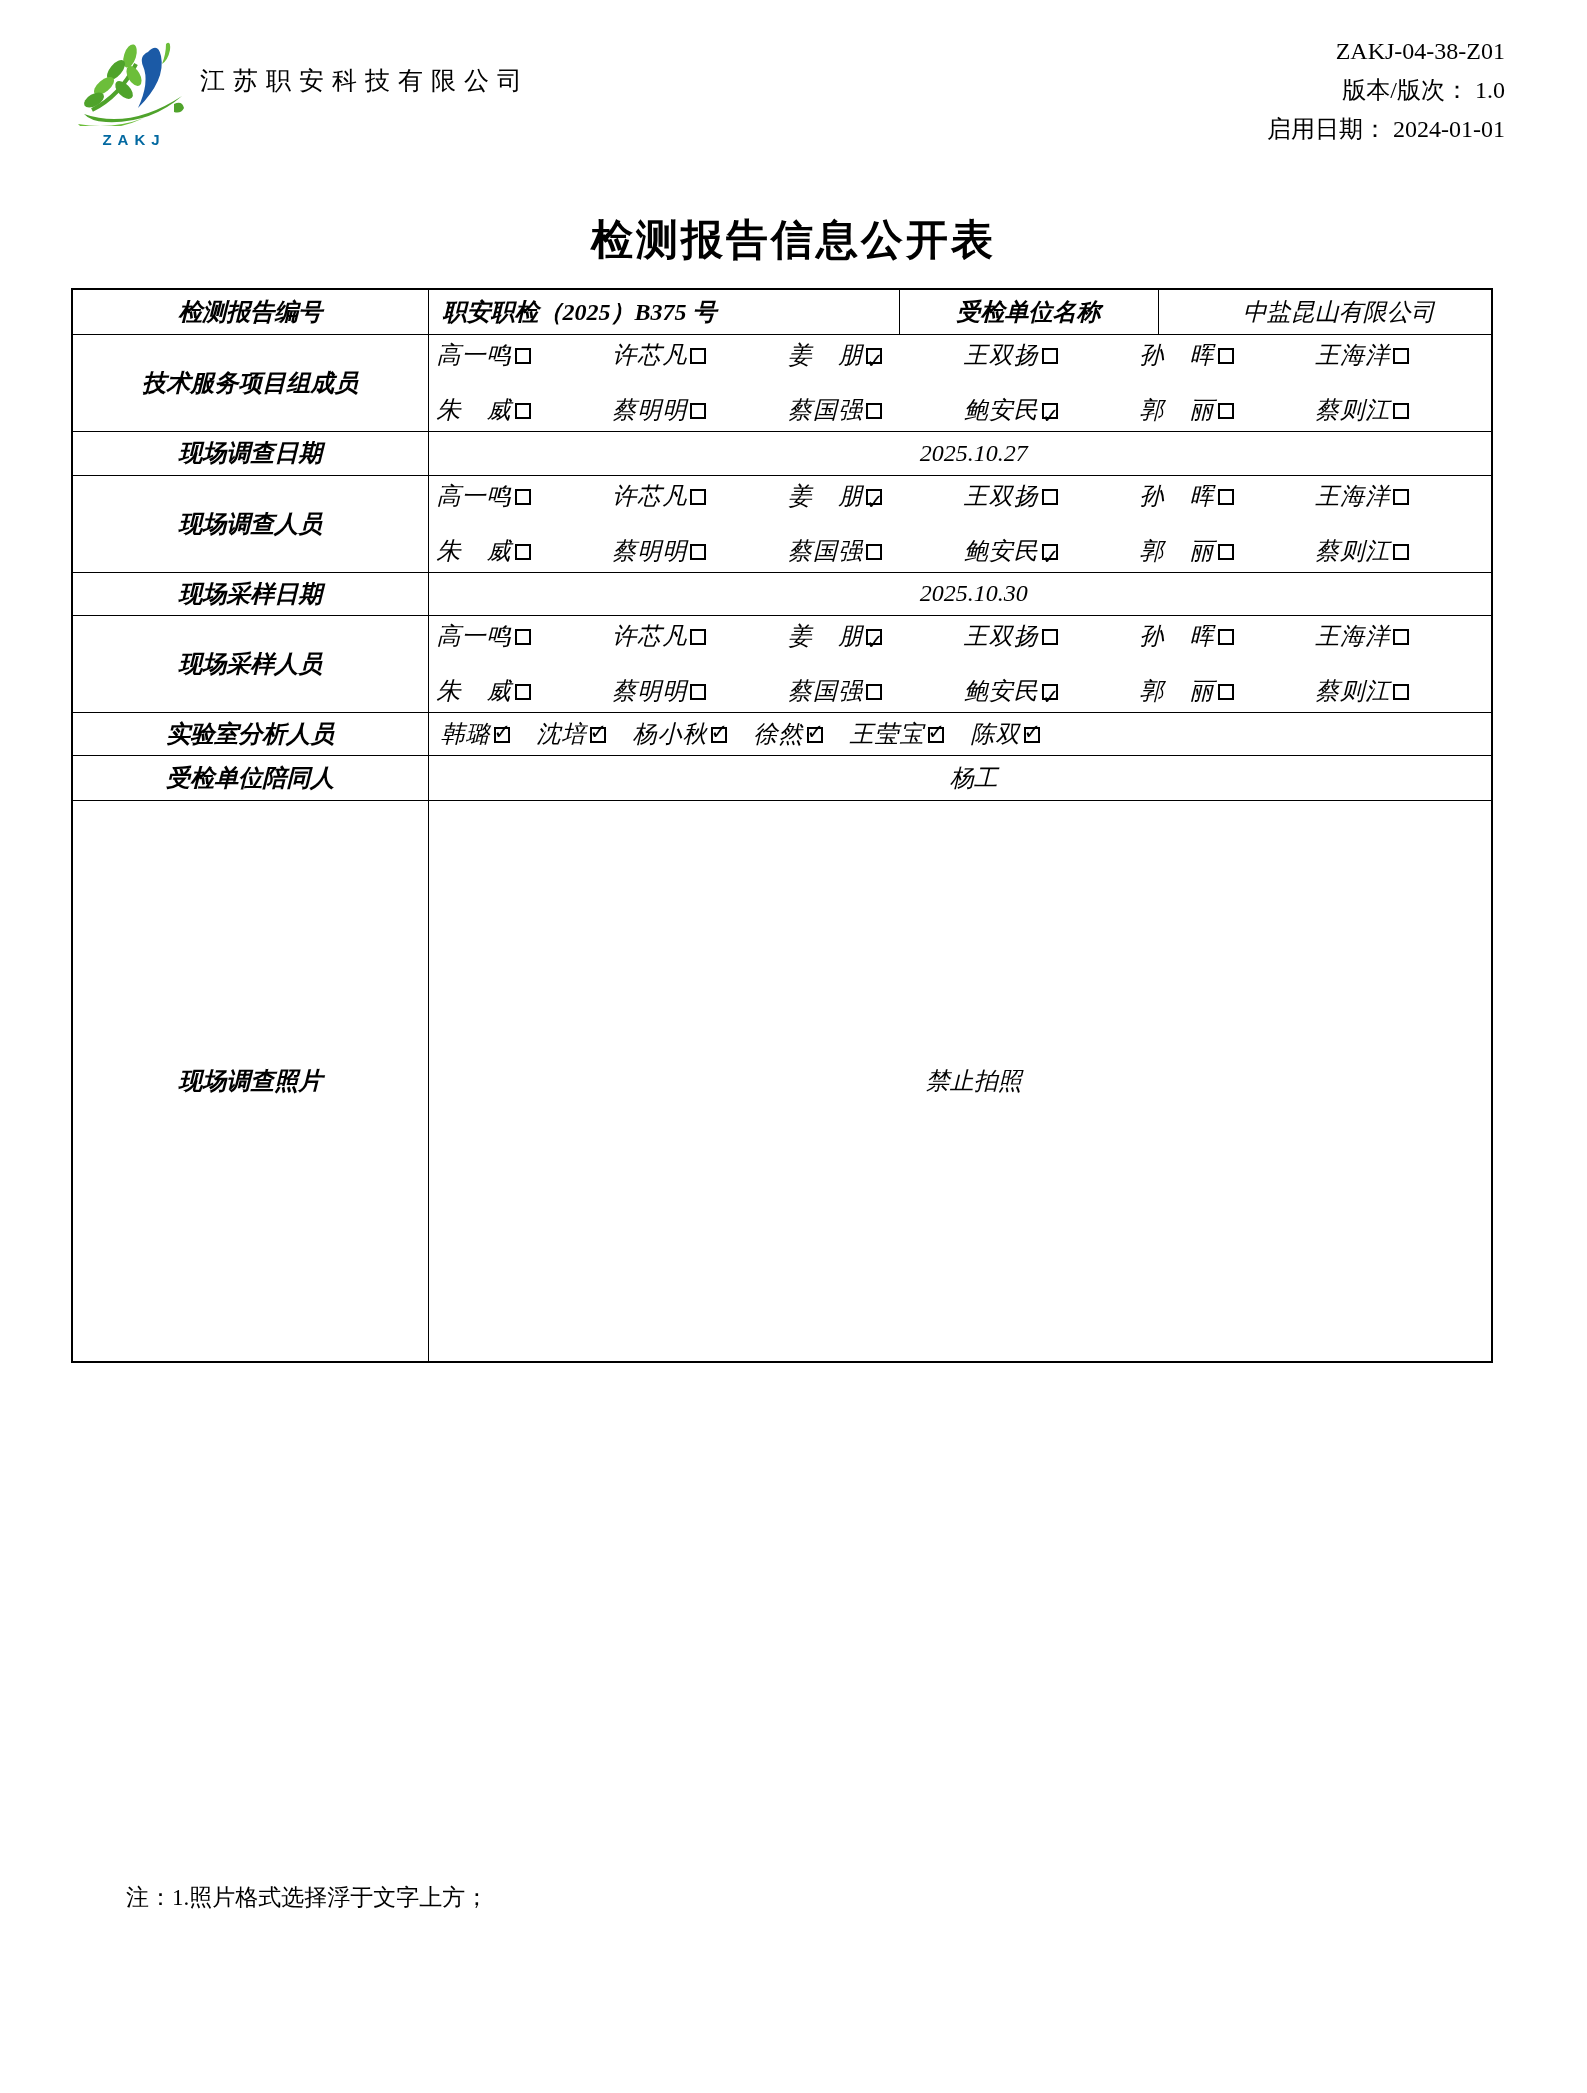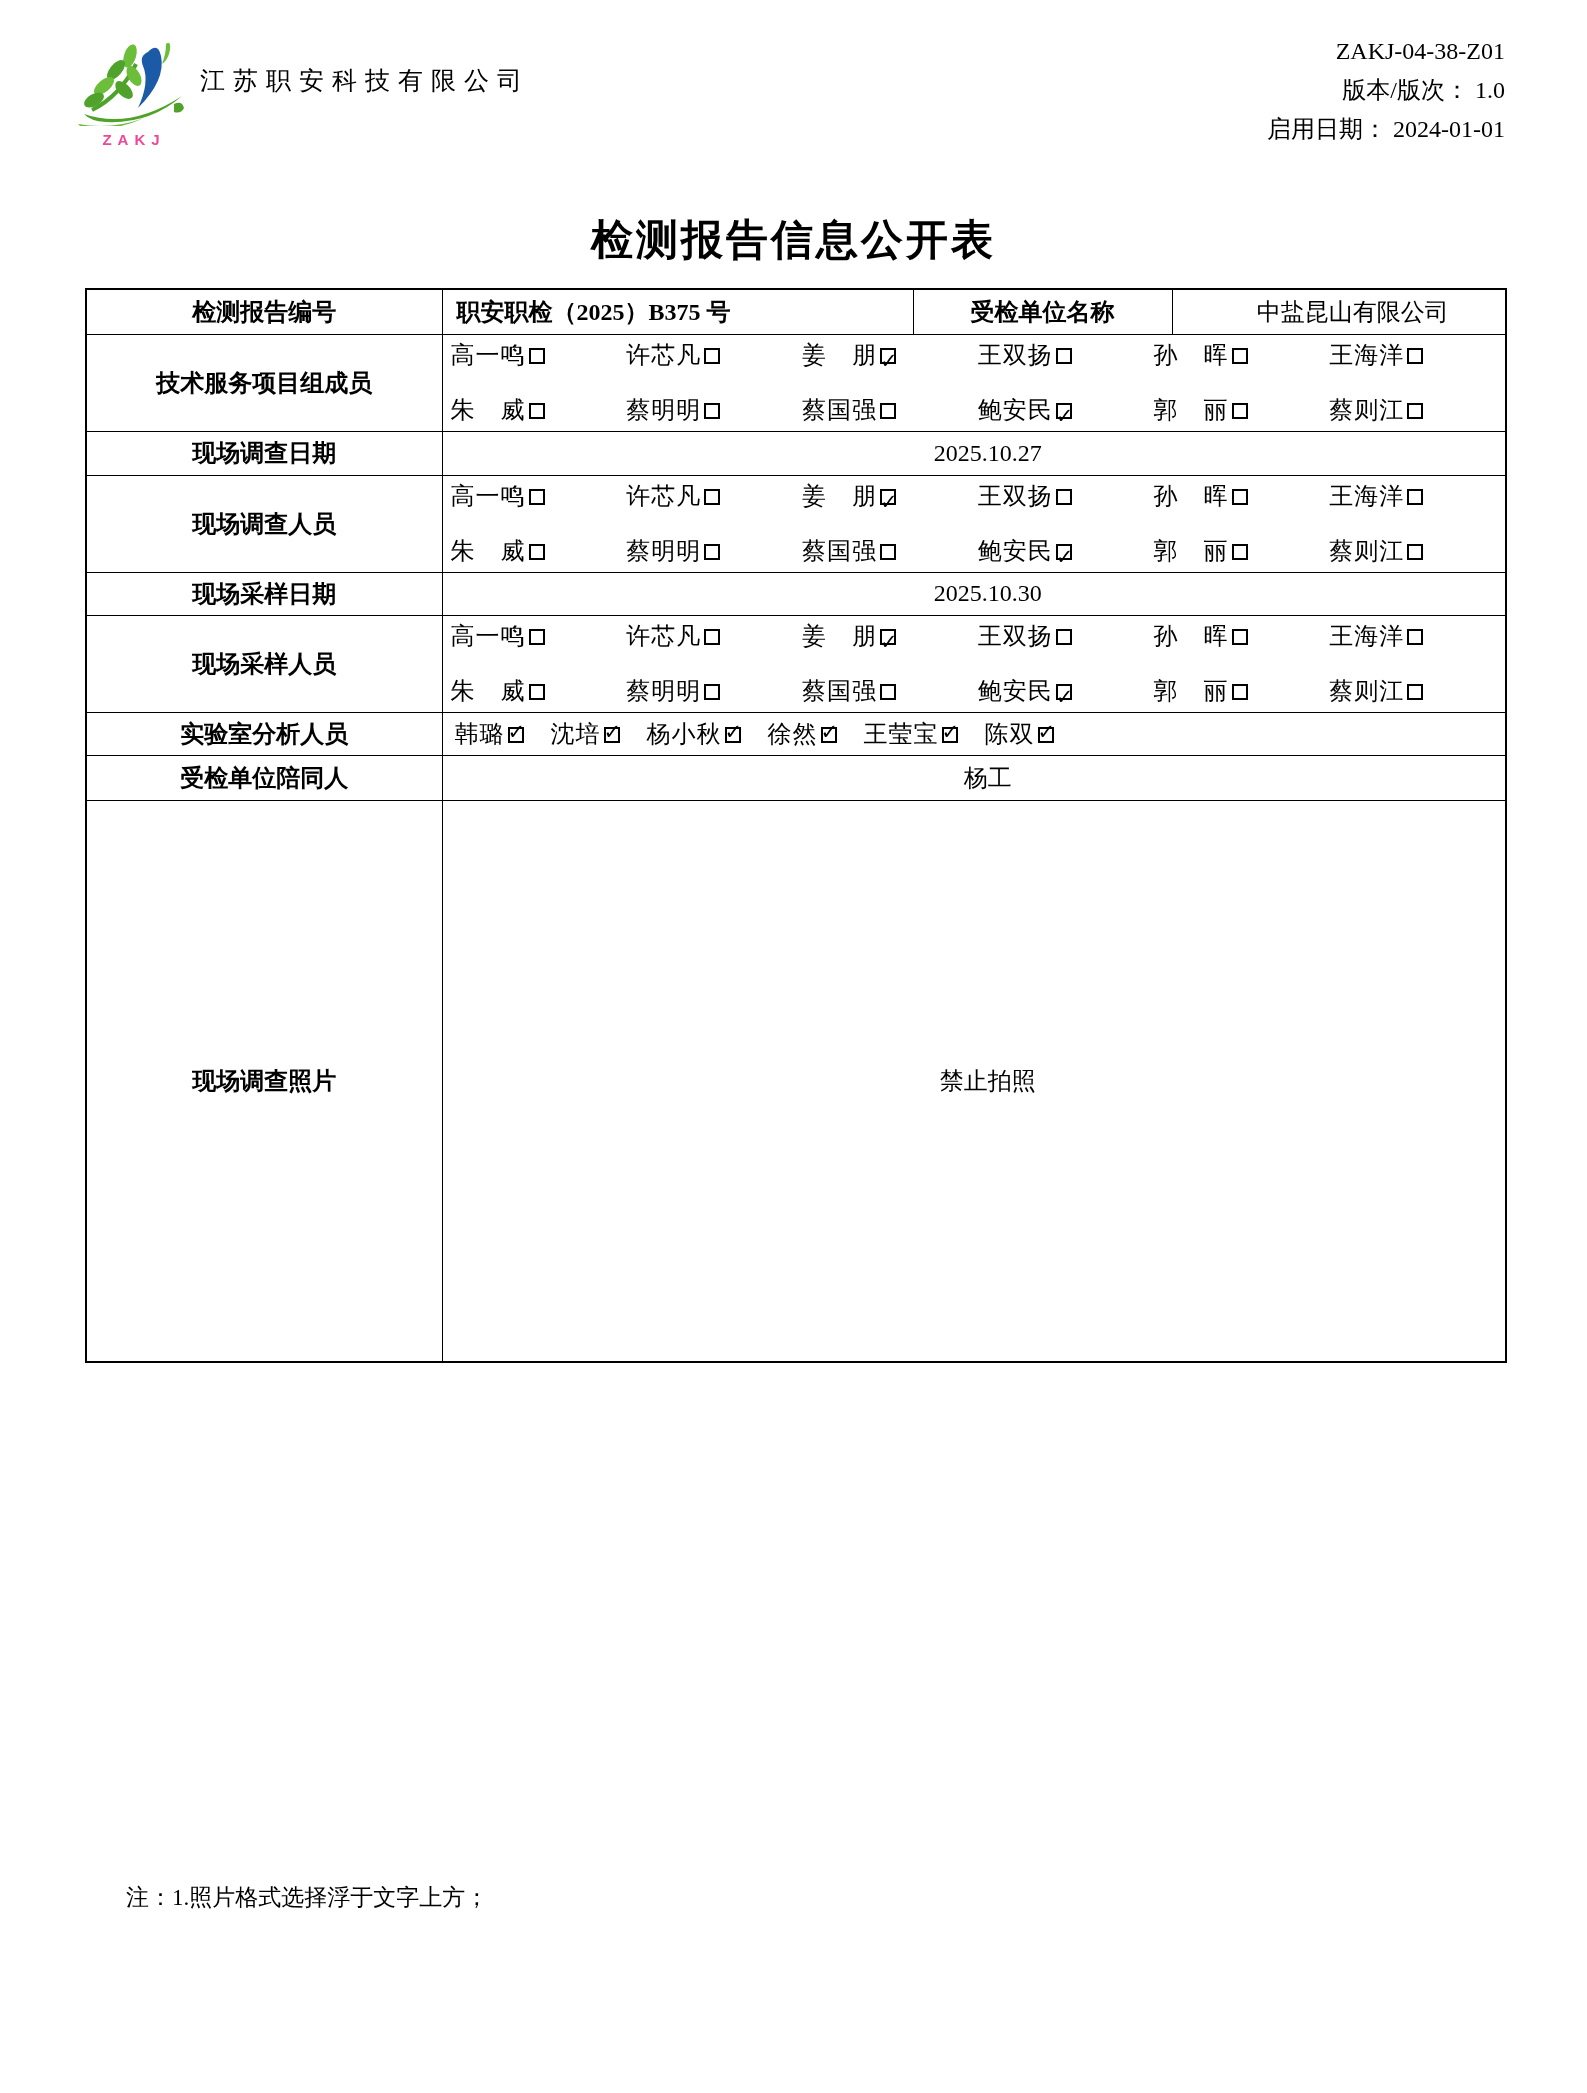--- a/index.html
+++ b/index.html
@@ -7,33 +7,33 @@
   body {
     width:1587px; height:2093px; position:relative;
     font-family:"Liberation Serif","DejaVu Serif",serif;
     color:#000;
   }
   .page { position:absolute; inset:0; background:#fff; overflow:hidden; }
 
   
   .logo-wrap { position:absolute; left:76px; top:38px; width:116px; text-align:center; }
   .logo-text {
-    display:block; margin-top:1px; color:#ec4899; font-weight:bold;
+    display:block; margin-top:1px; color:#0369a1; font-weight:bold;
     font-size:15px; letter-spacing:6px; font-family:"Liberation Sans","DejaVu Sans",sans-serif;
   }
   .company-name { position:absolute; left:200px; top:64px; font-size:25px; letter-spacing:8px; }
   .doc-meta { position:absolute; right:82px; top:32px; text-align:right; font-size:24px; line-height:39px; }
 
   
   .title { position:absolute; top:212px; left:0; width:100%; text-align:center;
            font-size:42px; font-weight:bold; letter-spacing:3px; }
 
   
-  table.form { position:absolute; left:85px; top:288px; width:1420px;
-               border-collapse:collapse; border:2.5px solid #000; table-layout:fixed; }
+  table.form { position:absolute; left:71px; top:288px; width:1420px;
+               border-collapse:collapse; border:2.5px solid #000; table-layout:fixed;font-style:italic; }
   table.form td { border:1.5px solid #000; font-size:24px; vertical-align:middle; }
   td.lbl { font-weight:bold; text-align:center; padding:0 4px; }
   td.val-left { padding-left:14px; }
   td.center { text-align:center;padding-left:28px; }
   td.bold { font-weight:bold; }
 
   tr.h45 td { height:45px; }
   tr.h44 td { height:44px; }
   tr.h84 td { height:84px; }
   tr.h43 td { height:43px; }

